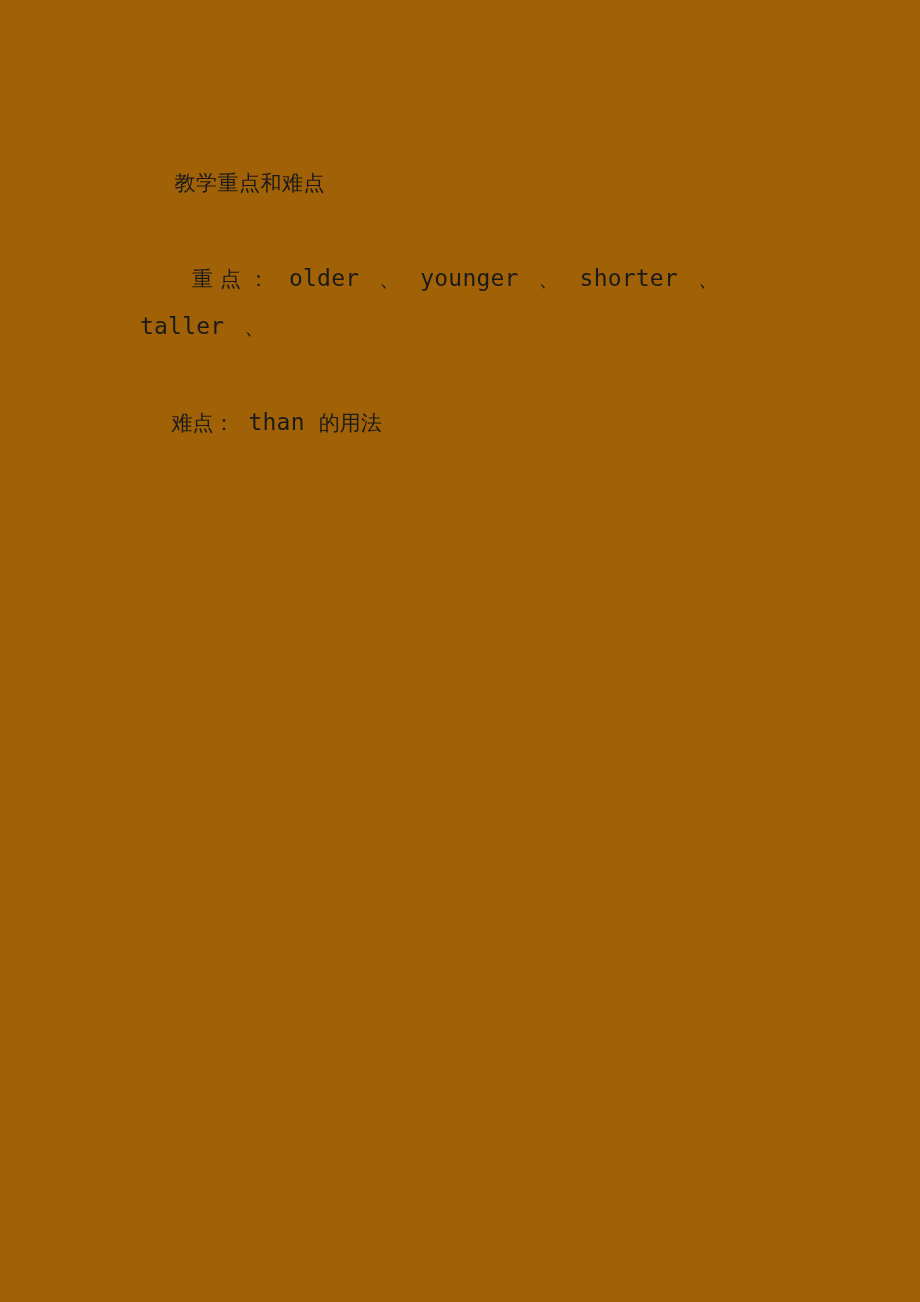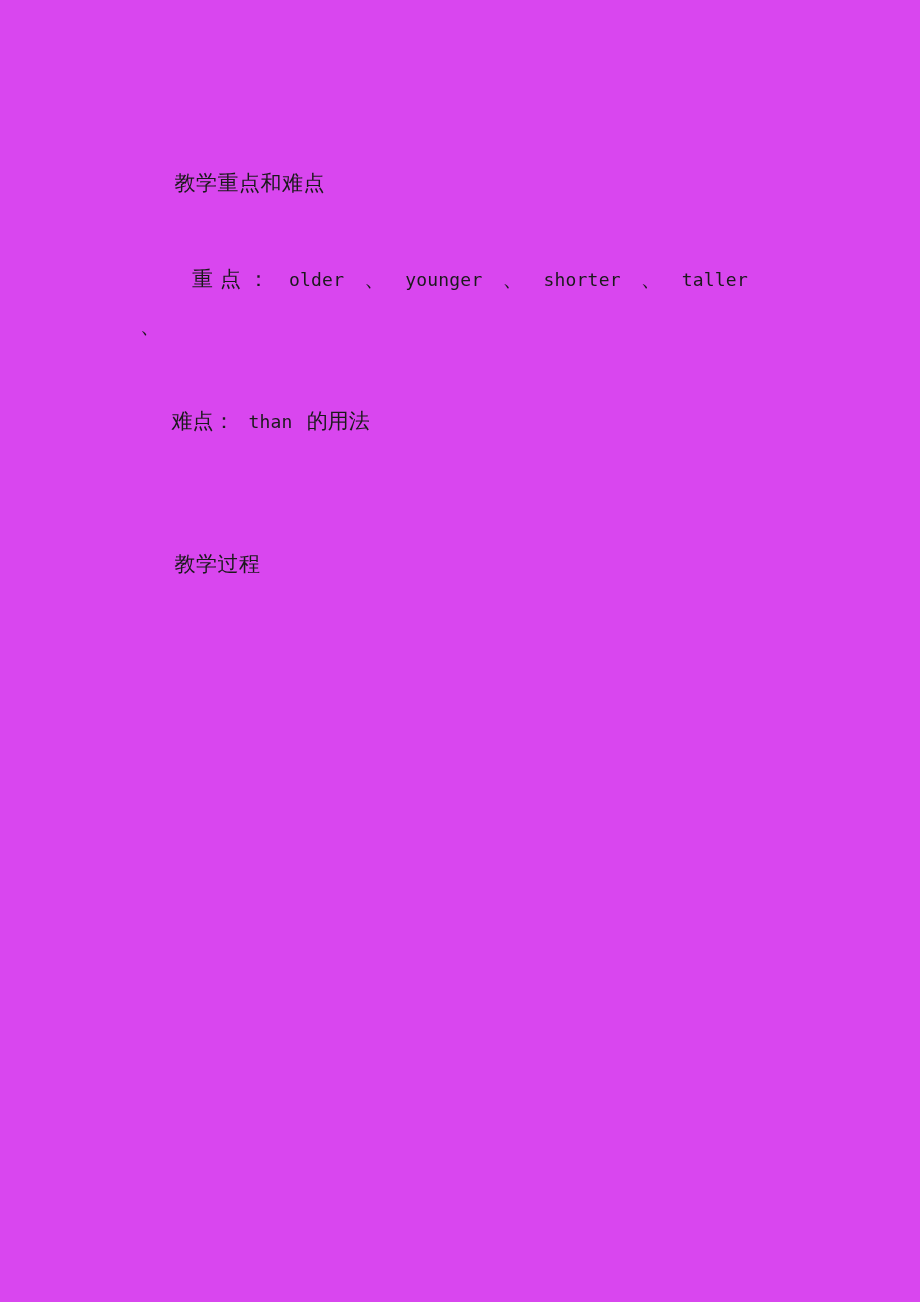--- a/index.html
+++ b/index.html
@@ -5,21 +5,21 @@
   html, body {
     margin: 0;
     padding: 0;
     background: #ffffff;
   }
 
   .page {
     position: relative;
     width: 920px;
     height: 1302px;
-    background: #d946ef;
+    background: #a16207;
     overflow: hidden;
   }
 
   
   .doc-body {
     position: absolute;
     left: 140px;
     top: 112px;
     width: 648px;
   }
@@ -37,21 +37,21 @@
 
   
   .cn {
     font-family: "Liberation Serif", "DejaVu Serif", serif;
     font-size: 21px;
   }
 
   
   .latin {
     font-family: "DejaVu Sans Mono", "Liberation Mono", monospace;
-    font-size: 18px;
+    font-size: 23px;
     letter-spacing: 0.2px;
   }
 
   
 
   .line-heading-1 {
     text-indent: 40px;
     letter-spacing: 0.5px;
   }
 
@@ -111,18 +111,15 @@
     <p class="line line-key-points">
       <span class="cn cn-spaced">重点</span><span class="sep">：</span><span class="gap"></span><span class="latin">older</span><span class="gap"></span><span class="sep">、</span><span class="gap"></span><span class="latin">younger</span><span class="gap"></span><span class="sep">、</span><span class="gap"></span><span class="latin">shorter</span><span class="gap"></span><span class="sep">、</span><span class="gap"></span><span class="latin">taller</span><span class="gap"></span><span class="sep">、</span>
     </p>
 
 
 
     <p class="line line-difficulty">
       <span class="cn">难点：</span><span class="spacer"></span><span class="latin">than</span><span class="spacer"></span><span class="cn">的用法</span>
     </p>
 
-    <p class="line line-heading-2">
-      <span class="cn">教学过程</span>
-    </p>
 
   </div>
 </div>
 
 </body></html>

